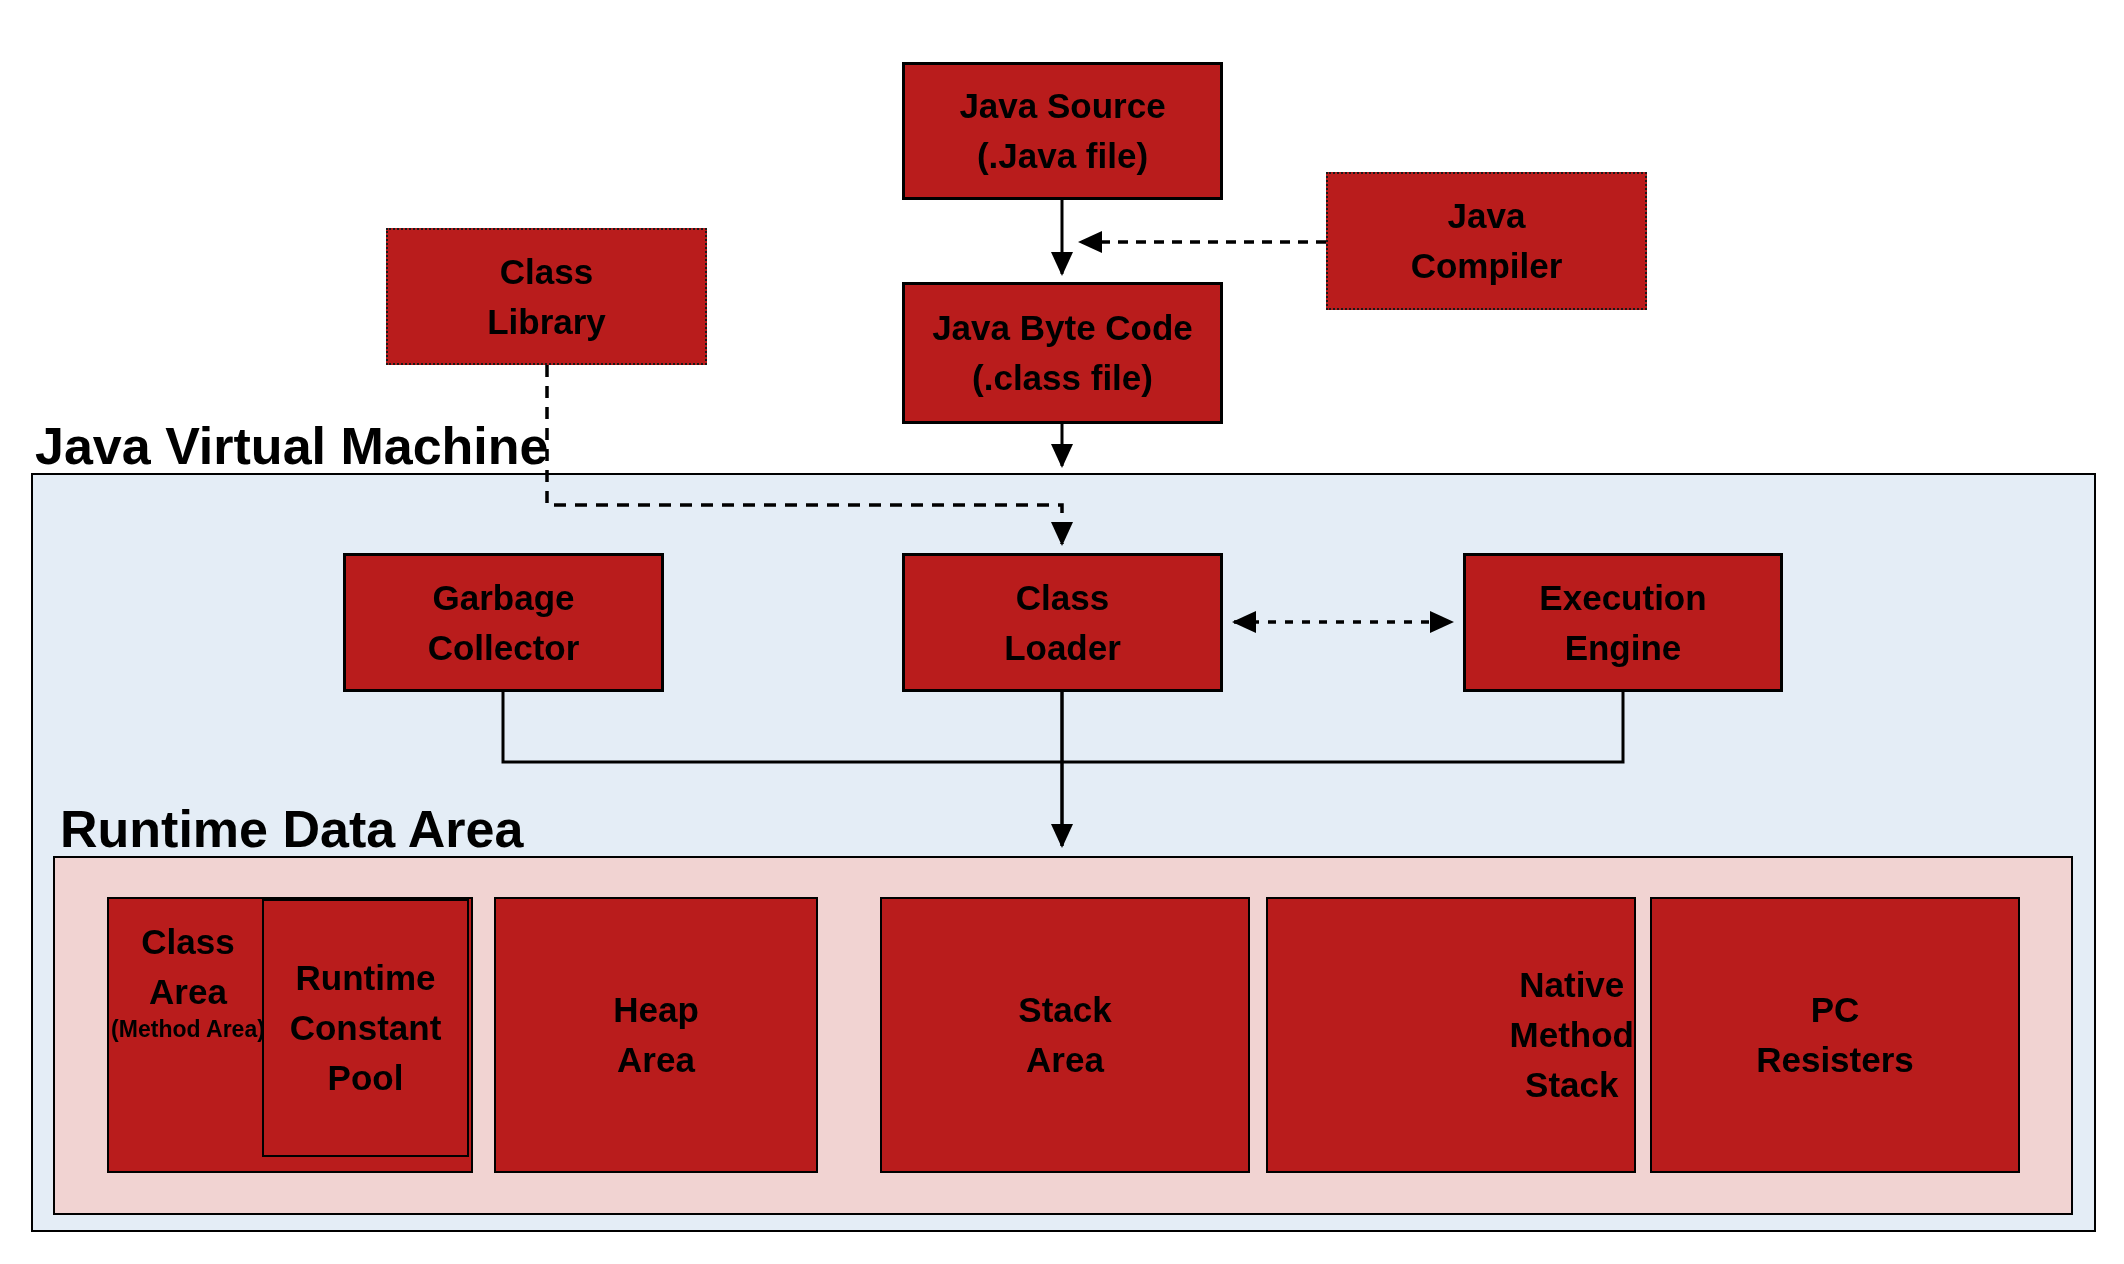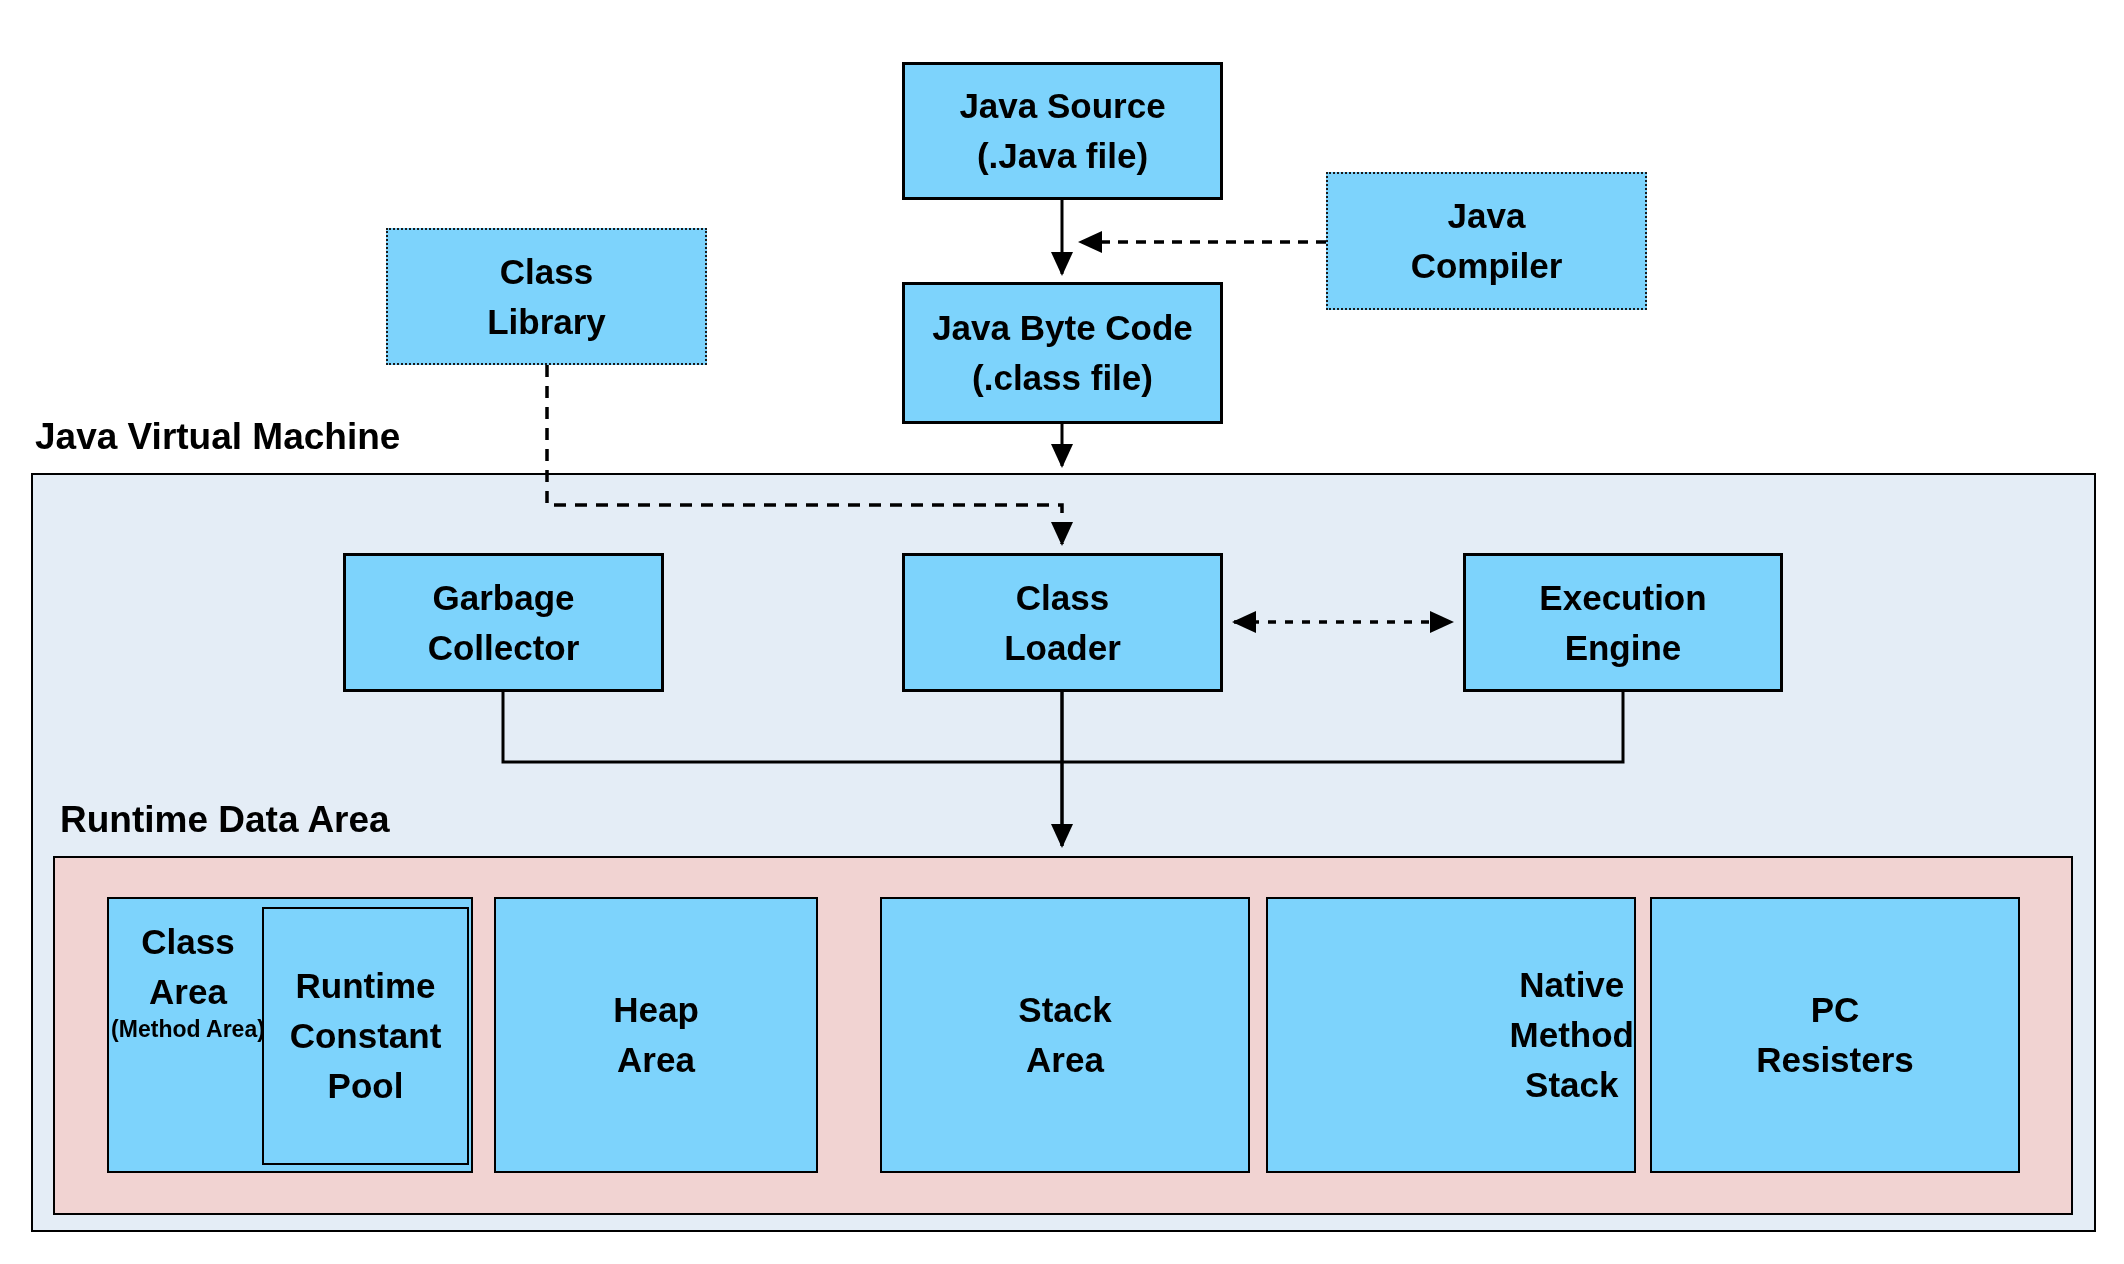--- a/index.html
+++ b/index.html
@@ -3,31 +3,31 @@
 <meta charset="utf-8">
 <style>
   html,body { margin:0; padding:0; background:#ffffff; }
   .canvas {
     position:relative; width:2124px; height:1264px; background:#ffffff;
     font-family:"Liberation Sans", sans-serif; overflow:hidden;
   }
   .area { position:absolute; border:2.5px solid #000; box-sizing:border-box; }
   .connectors { position:absolute; left:0; top:0; width:2124px; height:1264px; pointer-events:none; }
   .box {
-    position:absolute; background:#7dd3fc; border:3px solid #000; box-sizing:border-box;
+    position:absolute; background:#b91c1c; border:3px solid #000; box-sizing:border-box;
     display:flex; align-items:center; justify-content:center; text-align:center;
   }
   .box.dotted { border:2.5px dotted #1a1a1a; }
   .box.thin { border-width:2.5px; }
   .lbl { font-weight:700; font-size:35px; line-height:1.42; color:#000; }
   .lbl span { display:block; }
-  .sec-label { position:absolute; font-weight:700; font-size:37px; line-height:1.2; color:#000; white-space:nowrap; }
+  .sec-label { position:absolute; font-weight:700; font-size:52px; line-height:1.2; color:#000; white-space:nowrap; }
   .class-area-label { position:absolute; left:0; top:18px; width:158px; text-align:center; }
   .small-note { font-size:23px; line-height:1.15; }
-  .rcp { position:absolute; left:153px; top:8px; width:207px; height:258px; border-width:2.5px; }
+  .rcp { position:absolute; left:153px; top:0; width:207px; height:258px; border-width:2.5px; }
 </style>
 </head>
 <body>
 
 <div class="canvas">
 
   <div class="area" style="left: 31px; top: 473px; width: 2065px; height: 759px; background: rgb(228, 237, 246);"></div>
 
   <div class="area" style="left: 53px; top: 856px; width: 2020px; height: 359px; background: rgb(241, 211, 210);"></div>
 

